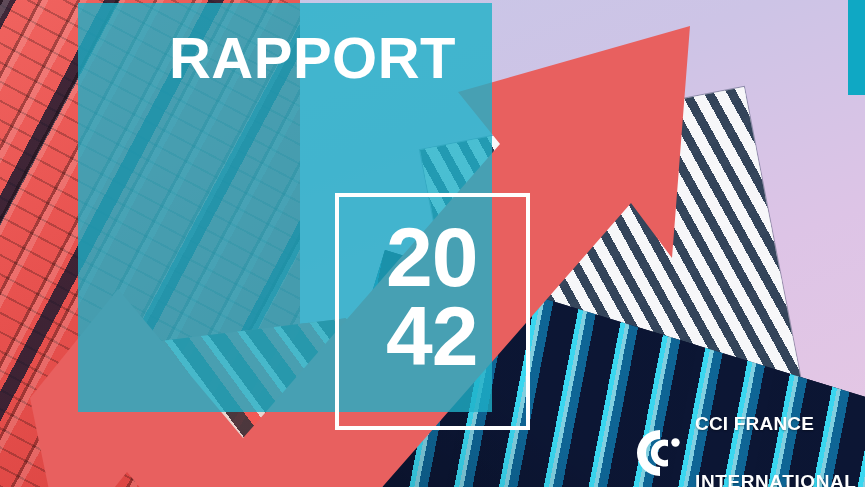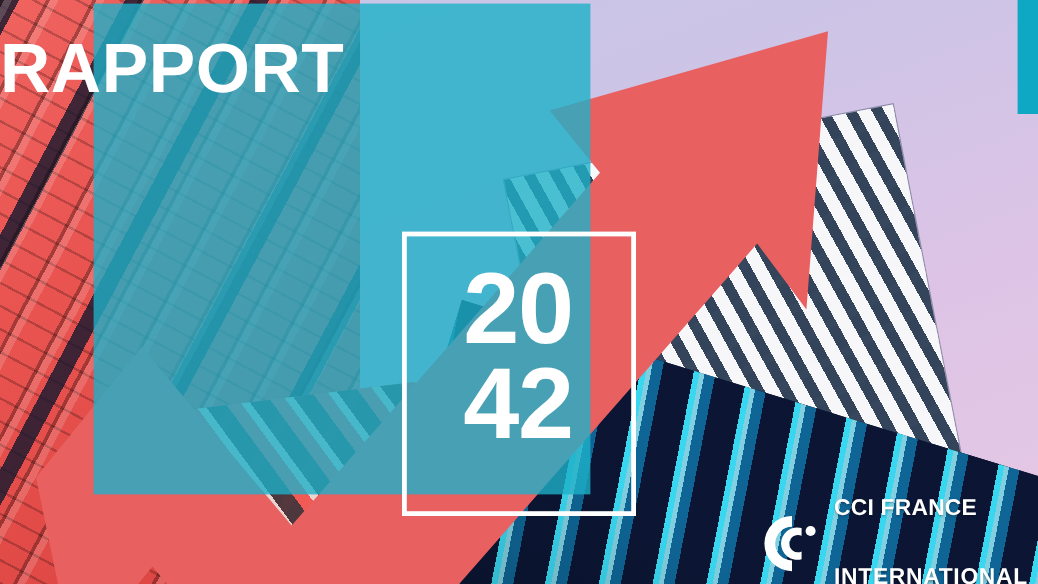--- a/index.html
+++ b/index.html
@@ -95,21 +95,21 @@
     mix-blend-mode:normal;
   }
   #teal-corner{
     left:848px;top:0;width:17px;height:95px;
     background:#0fa8c4;
   }
 
   
   #headline{
     position:absolute;left:0;top:30px;width:478px;
-    color:#fff;
+    text-align:right;color:#fff;
     font-weight:bold;letter-spacing:.5px;line-height:.96;
   }
   #headline .l1{font-size:58px;display:block;padding-right:22px;}
   #headline .l2{font-size:58px;display:block;padding-right:8px;}
 
   
   #year-frame{
     position:absolute;left:335px;top:193px;width:195px;height:237px;
     border:4px solid #ffffff;box-sizing:border-box;
   }

